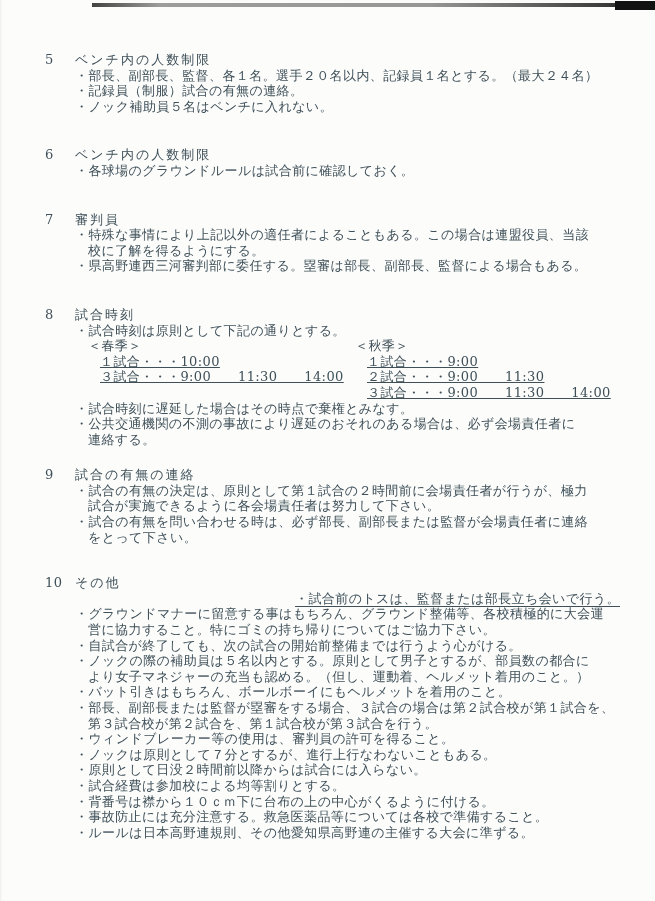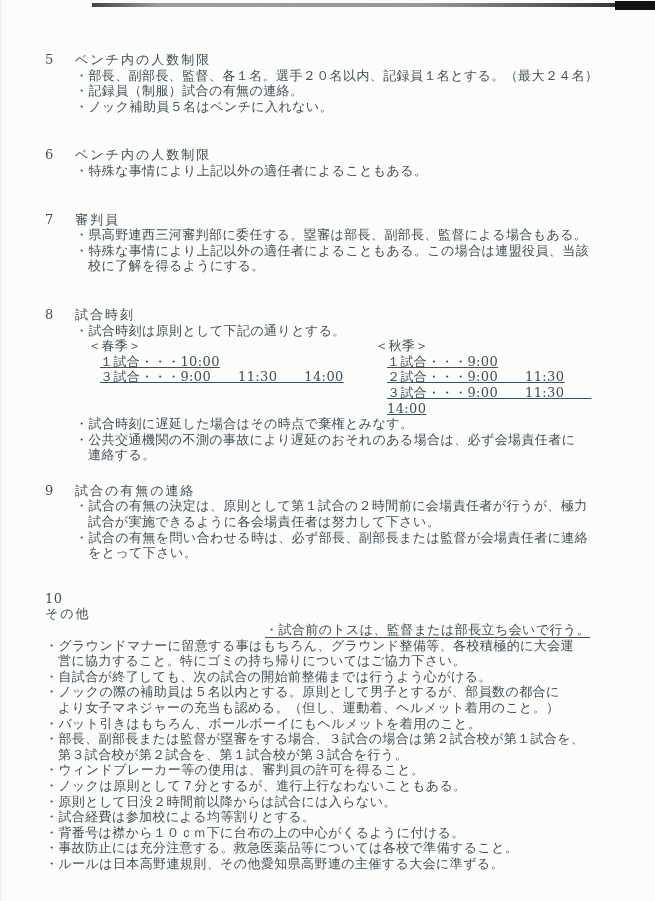--- a/index.html
+++ b/index.html
@@ -42,37 +42,36 @@
     top: 52px;
     left: 45px;
     width: 575px;
     font-size: 13px;
     line-height: 15.6px;
     letter-spacing: 0.4px;
   }
   .section { display: flex; }
   .section + .section { margin-top: 33px; }
   .section.tight { margin-top: 20px; }
-  .section.mid { margin-top: 30px; flex-direction: column; }
+  .section.mid { margin-top: 30px; }
   .sec-num {
     width: 30px;
     flex-shrink: 0;
   }
   .sec-body { width: 545px; }
   .sec-title { letter-spacing: 2px; }
   .bullet {
     padding-left: 13px;
     text-indent: -13px;
     white-space: pre-wrap;
   }
   .bullet.underlined { text-decoration: underline; text-underline-offset: 3px; text-align: right; }
   .schedule {
     display: flex;
     padding-left: 13px;
-    gap: 20px;
   }
   .schedule-col-spring { width: 267px; flex-shrink: 0; }
   .schedule-col-autumn { width: 265px; }
   .schedule-row { padding-left: 12px; white-space: pre-wrap; text-decoration: underline; }
   .schedule-header { white-space: pre-wrap; }
 </style>
 </head>
 <body>
 
 <div class="page">
@@ -88,31 +87,31 @@
         <div class="bullet">・部長、副部長、監督、各１名。選手２０名以内、記録員１名とする。（最大２４名）</div>
         <div class="bullet">・記録員（制服）試合の有無の連絡。</div>
         <div class="bullet">・ノック補助員５名はベンチに入れない。</div>
       </div>
     </div>
 
     <div class="section">
       <div class="sec-num">6</div>
       <div class="sec-body">
         <div class="sec-title">ベンチ内の人数制限</div>
-        <div class="bullet">・特殊な事情により上記以外の適任者によることもある。</div>
+        <div class="bullet">・各球場のグラウンドルールは試合前に確認しておく。</div>
       </div>
     </div>
 
     <div class="section">
       <div class="sec-num">7</div>
       <div class="sec-body">
         <div class="sec-title">審判員</div>
-        <div class="bullet">・県高野連西三河審判部に委任する。塁審は部長、副部長、監督による場合もある。</div>
         <div class="bullet">・特殊な事情により上記以外の適任者によることもある。この場合は連盟役員、当該
 校に了解を得るようにする。</div>
+        <div class="bullet">・県高野連西三河審判部に委任する。塁審は部長、副部長、監督による場合もある。</div>
       </div>
     </div>
 
     <div class="section">
       <div class="sec-num">8</div>
       <div class="sec-body">
         <div class="sec-title">試合時刻</div>
         <div class="bullet">・試合時刻は原則として下記の通りとする。</div>
         <div class="schedule">
           <div class="schedule-col-spring">

